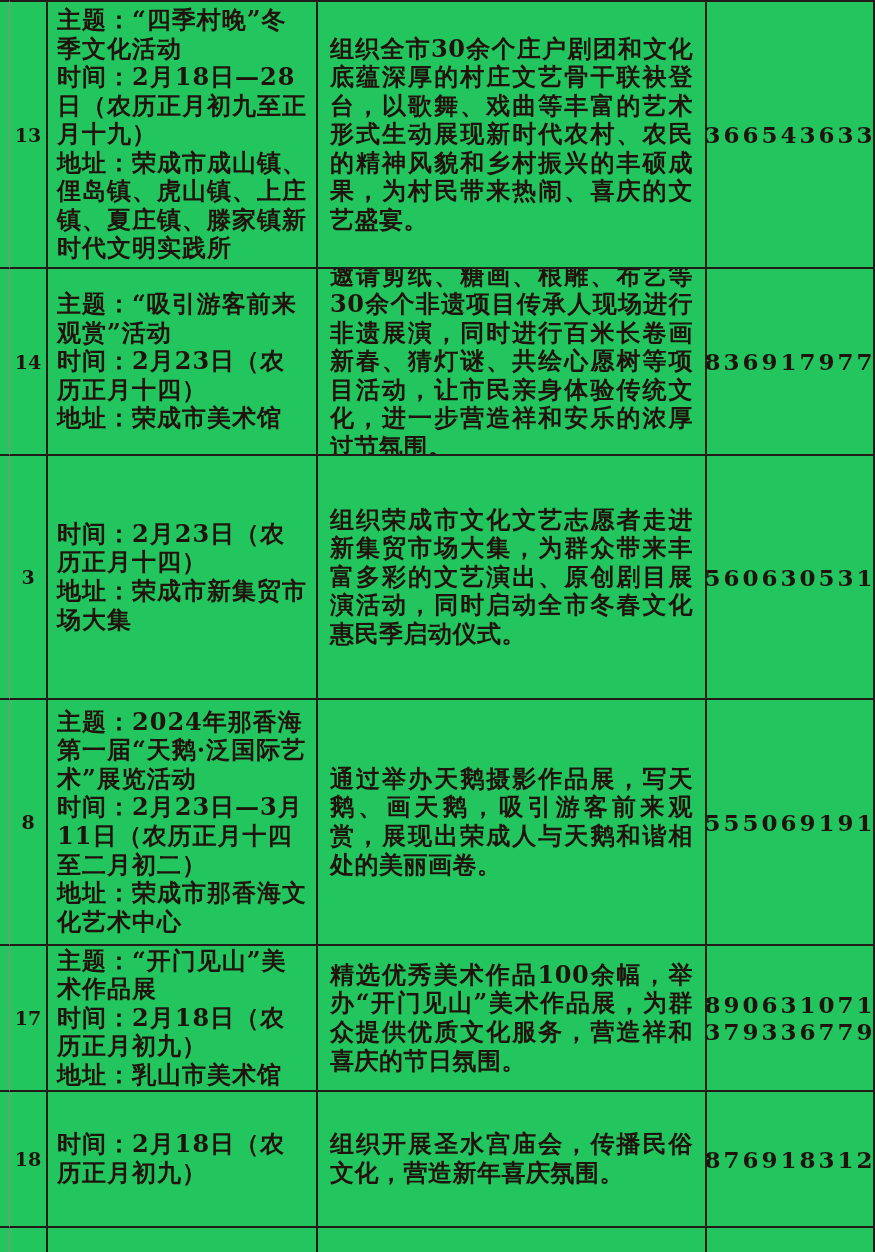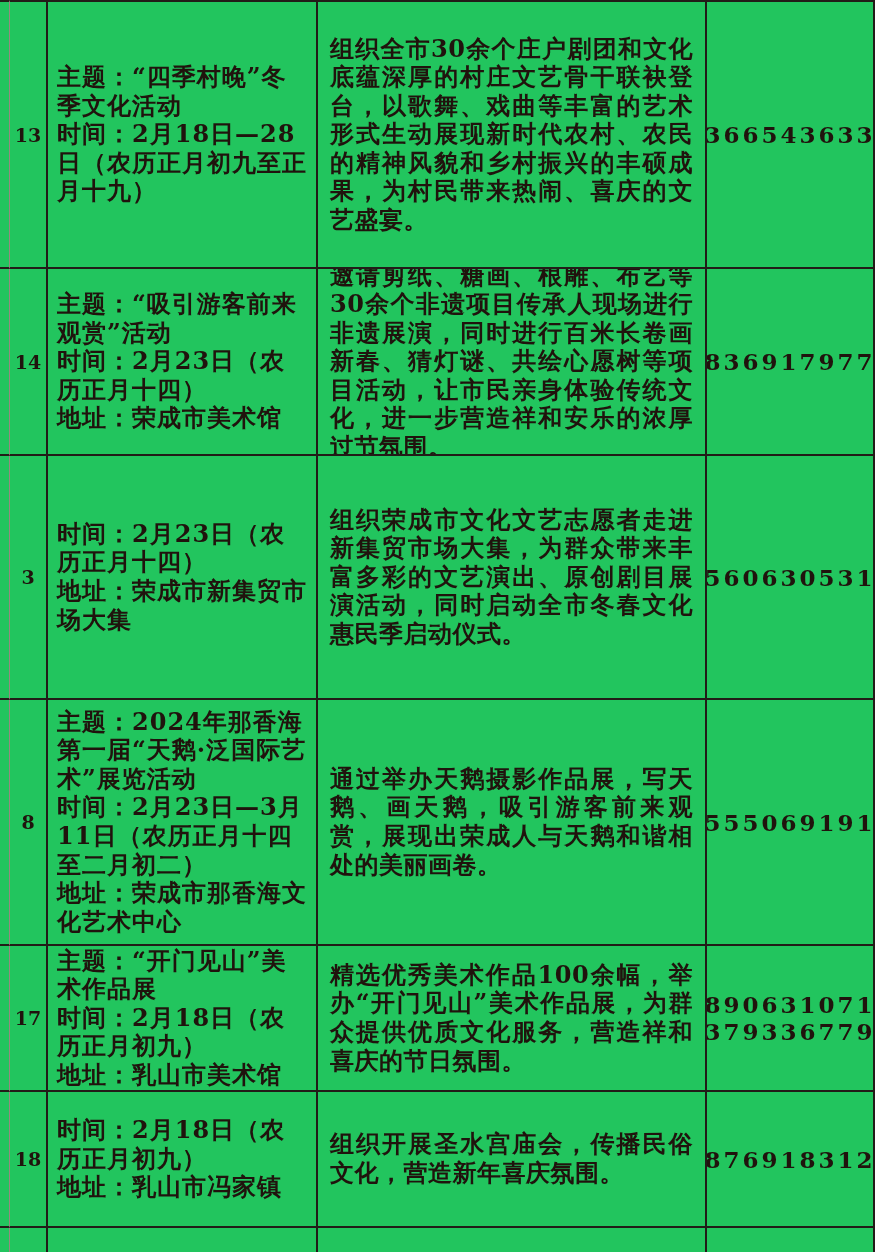--- a/index.html
+++ b/index.html
@@ -71,20 +71,21 @@
 </head>
 <body>
 
 <div class="tbl">
 
   <div class="cell sliver r0"></div>
   <div class="cell numcell r0">13</div>
   <div class="cell detailcell r0">
     <div>主题：“四季村晚”冬季文化活动</div>
     <div>时间：2月18日—28日（农历正月初九至正月十九）</div>
+    <div>地址：荣成市成山镇、俚岛镇、虎山镇、上庄镇、夏庄镇、滕家镇新时代文明实践所</div>
   </div>
   <div class="cell desccell r0">
     <div class="desc">组织全市30余个庄户剧团和文化底蕴深厚的村庄文艺骨干联袂登台，以歌舞、戏曲等丰富的艺术形式生动展现新时代农村、农民的精神风貌和乡村振兴的丰硕成果，为村民带来热闹、喜庆的文艺盛宴。</div>
   </div>
   <div class="cell phonecell r0">13665436331</div>
 
   <div class="cell sliver"></div>
   <div class="cell numcell">14</div>
   <div class="cell detailcell">
     <div>主题：“吸引游客前来观赏”活动</div>
@@ -129,21 +130,20 @@
   <div class="cell desccell">
     <div class="desc">精选优秀美术作品100余幅，举办“开门见山”美术作品展，为群众提供优质文化服务，营造祥和喜庆的节日氛围。</div>
   </div>
   <div class="cell phonecell">18906310718
 13793367797</div>
 
   <div class="cell sliver"></div>
   <div class="cell numcell">18</div>
   <div class="cell detailcell">
     <div>时间：2月18日（农历正月初九）</div>
-    <div>地址：乳山市冯家镇</div>
   </div>
   <div class="cell desccell">
     <div class="desc">组织开展圣水宫庙会，传播民俗文化，营造新年喜庆氛围。</div>
   </div>
   <div class="cell phonecell">18769183123</div>
 
   <div class="cell sliver rlast"></div>
   <div class="cell numcell rlast"></div>
   <div class="cell detailcell rlast"></div>
   <div class="cell desccell rlast"></div>

